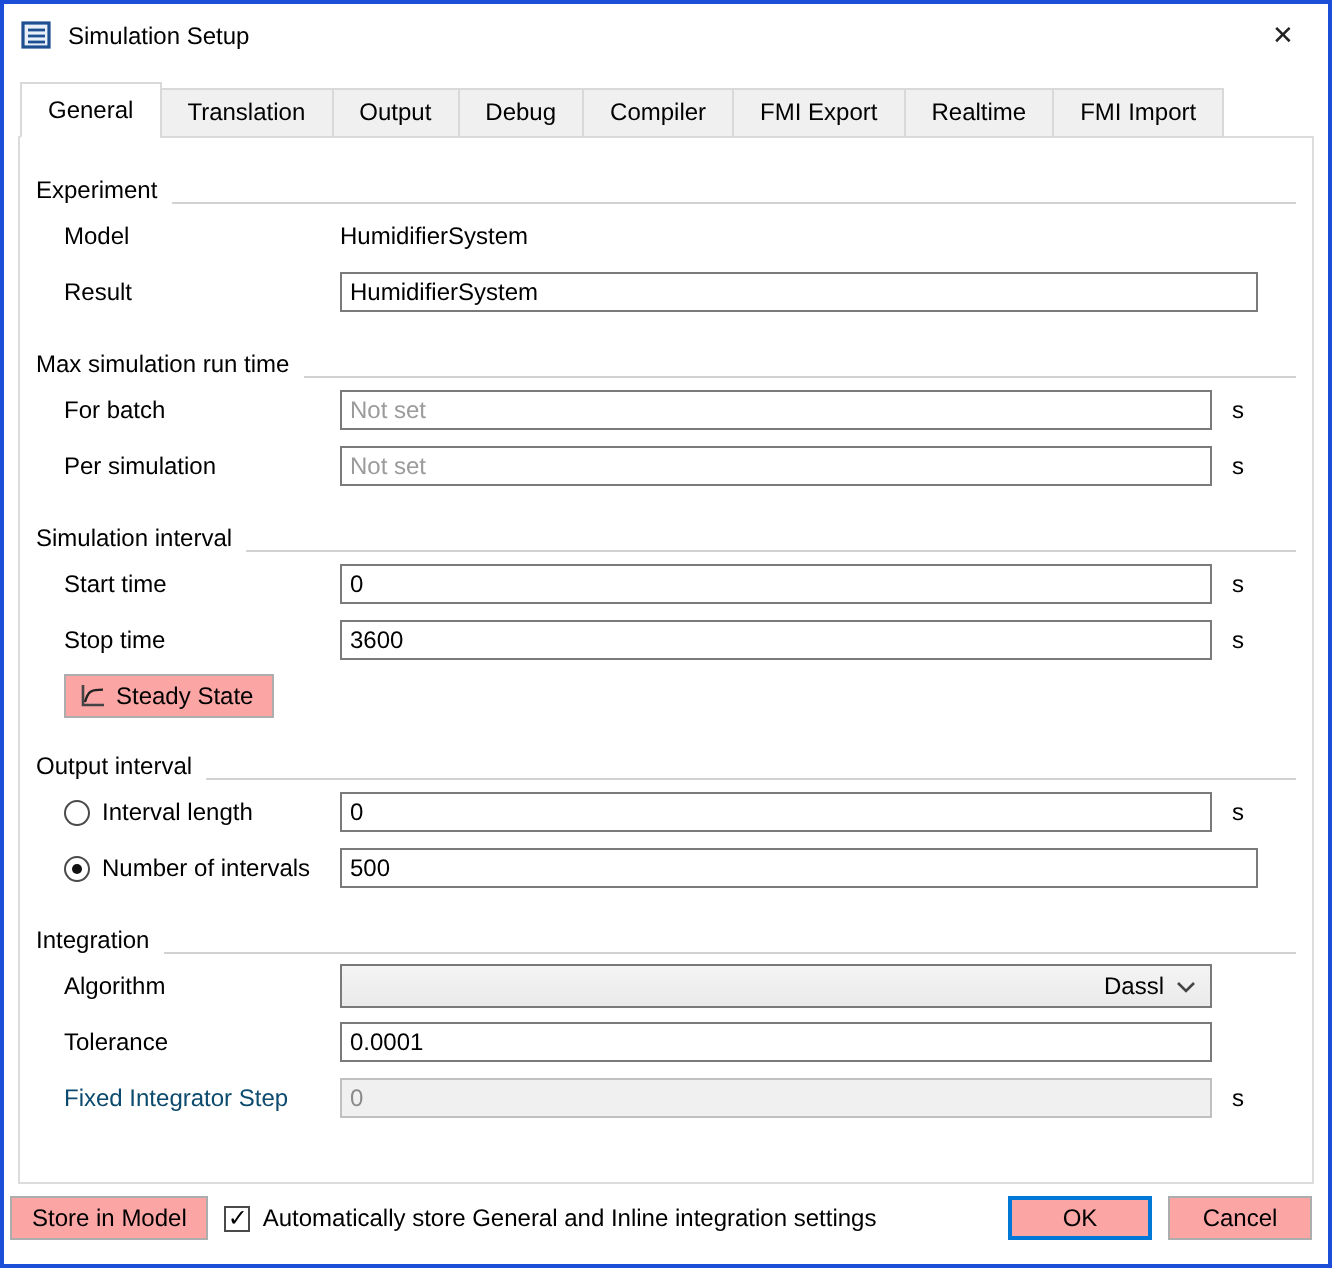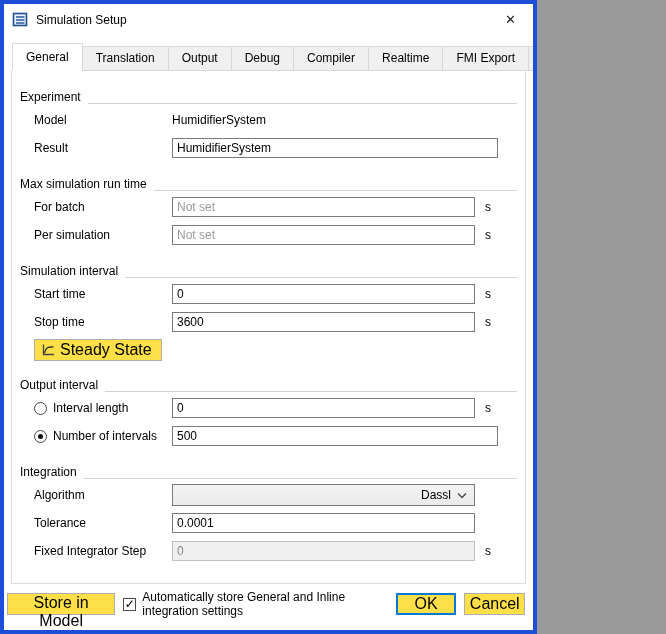--- a/index.html
+++ b/index.html
@@ -4,24 +4,24 @@
 <style>
   * { box-sizing: border-box; margin: 0; padding: 0; }
   html, body { background: #9a9a9a; }
   body {
     font-family: "Liberation Sans", sans-serif;
     font-size: 12px;
     color: #000;
     width: 666px;
   }
   .dialog {
-    width: 537px;
+    width: 666px;
     height: 634px;
     background: #ffffff;
-    border: 4px solid #1d4ed8;
+    border: 2px solid #1d4ed8;
     display: flex;
     flex-direction: column;
     overflow: hidden;
   }
   
   .titlebar {
     height: 31px;
     flex: 0 0 31px;
     display: flex;
     align-items: center;
@@ -80,21 +80,21 @@
     border-top: 1px solid #d2d2d2;
     margin-top: 2px;
   }
   .row {
     display: flex;
     align-items: center;
     height: 28px;
     margin: 0 27px 0 22px;
   }
   .field-label { width: 138px; flex: 0 0 138px; }
-  .field-label.disabled { color: #000000; }
+  .field-label.disabled { color: #0c4a6e; }
   .static-value { flex: 1; }
   .text-input {
     flex: 1;
     height: 20px;
     border: 1px solid #7a7a7a;
     background: #ffffff;
     font-family: "Liberation Sans", sans-serif;
     font-size: 12px;
     padding: 0 4px;
     color: #000;
@@ -155,24 +155,24 @@
     display: flex;
     align-items: center;
     justify-content: flex-end;
     padding: 0 7px 0 5px;
     cursor: default;
   }
   .combo-arrow { display: inline-flex; margin-left: 6px; }
   
   .win-btn {
     height: 22px;
-    background: #fde047;
+    background: #fca5a5;
     border: 1px solid #adadad;
     font-family: "Liberation Sans", sans-serif;
-    font-size: 16px;
+    font-size: 12px;
     padding: 0 10px;
     color: #000;
     cursor: default;
   }
   .win-btn.default { border: 1px solid #0078d7; box-shadow: inset 0 0 0 1px #0078d7; }
   .win-btn.fixed { width: 72px; padding: 0; }
   .steady-btn {
     margin: 2px 0 2px 22px;
     display: inline-flex;
     align-items: center;
@@ -211,22 +211,22 @@
       <span>✕</span>
     </div>
   </div>
 
   <div class="tabbar">
     <div class="tab active">General</div>
     <div class="tab">Translation</div>
     <div class="tab">Output</div>
     <div class="tab">Debug</div>
     <div class="tab">Compiler</div>
+    <div class="tab">FMI Export</div>
     <div class="tab">Realtime</div>
-    <div class="tab">FMI Export</div>
     <div class="tab">FMI Import</div>
   </div>
 
   <div class="panel">
 
     <div>
       <div class="group-header">
         <span class="group-title">Experiment</span>
       </div>
       <div class="row">

